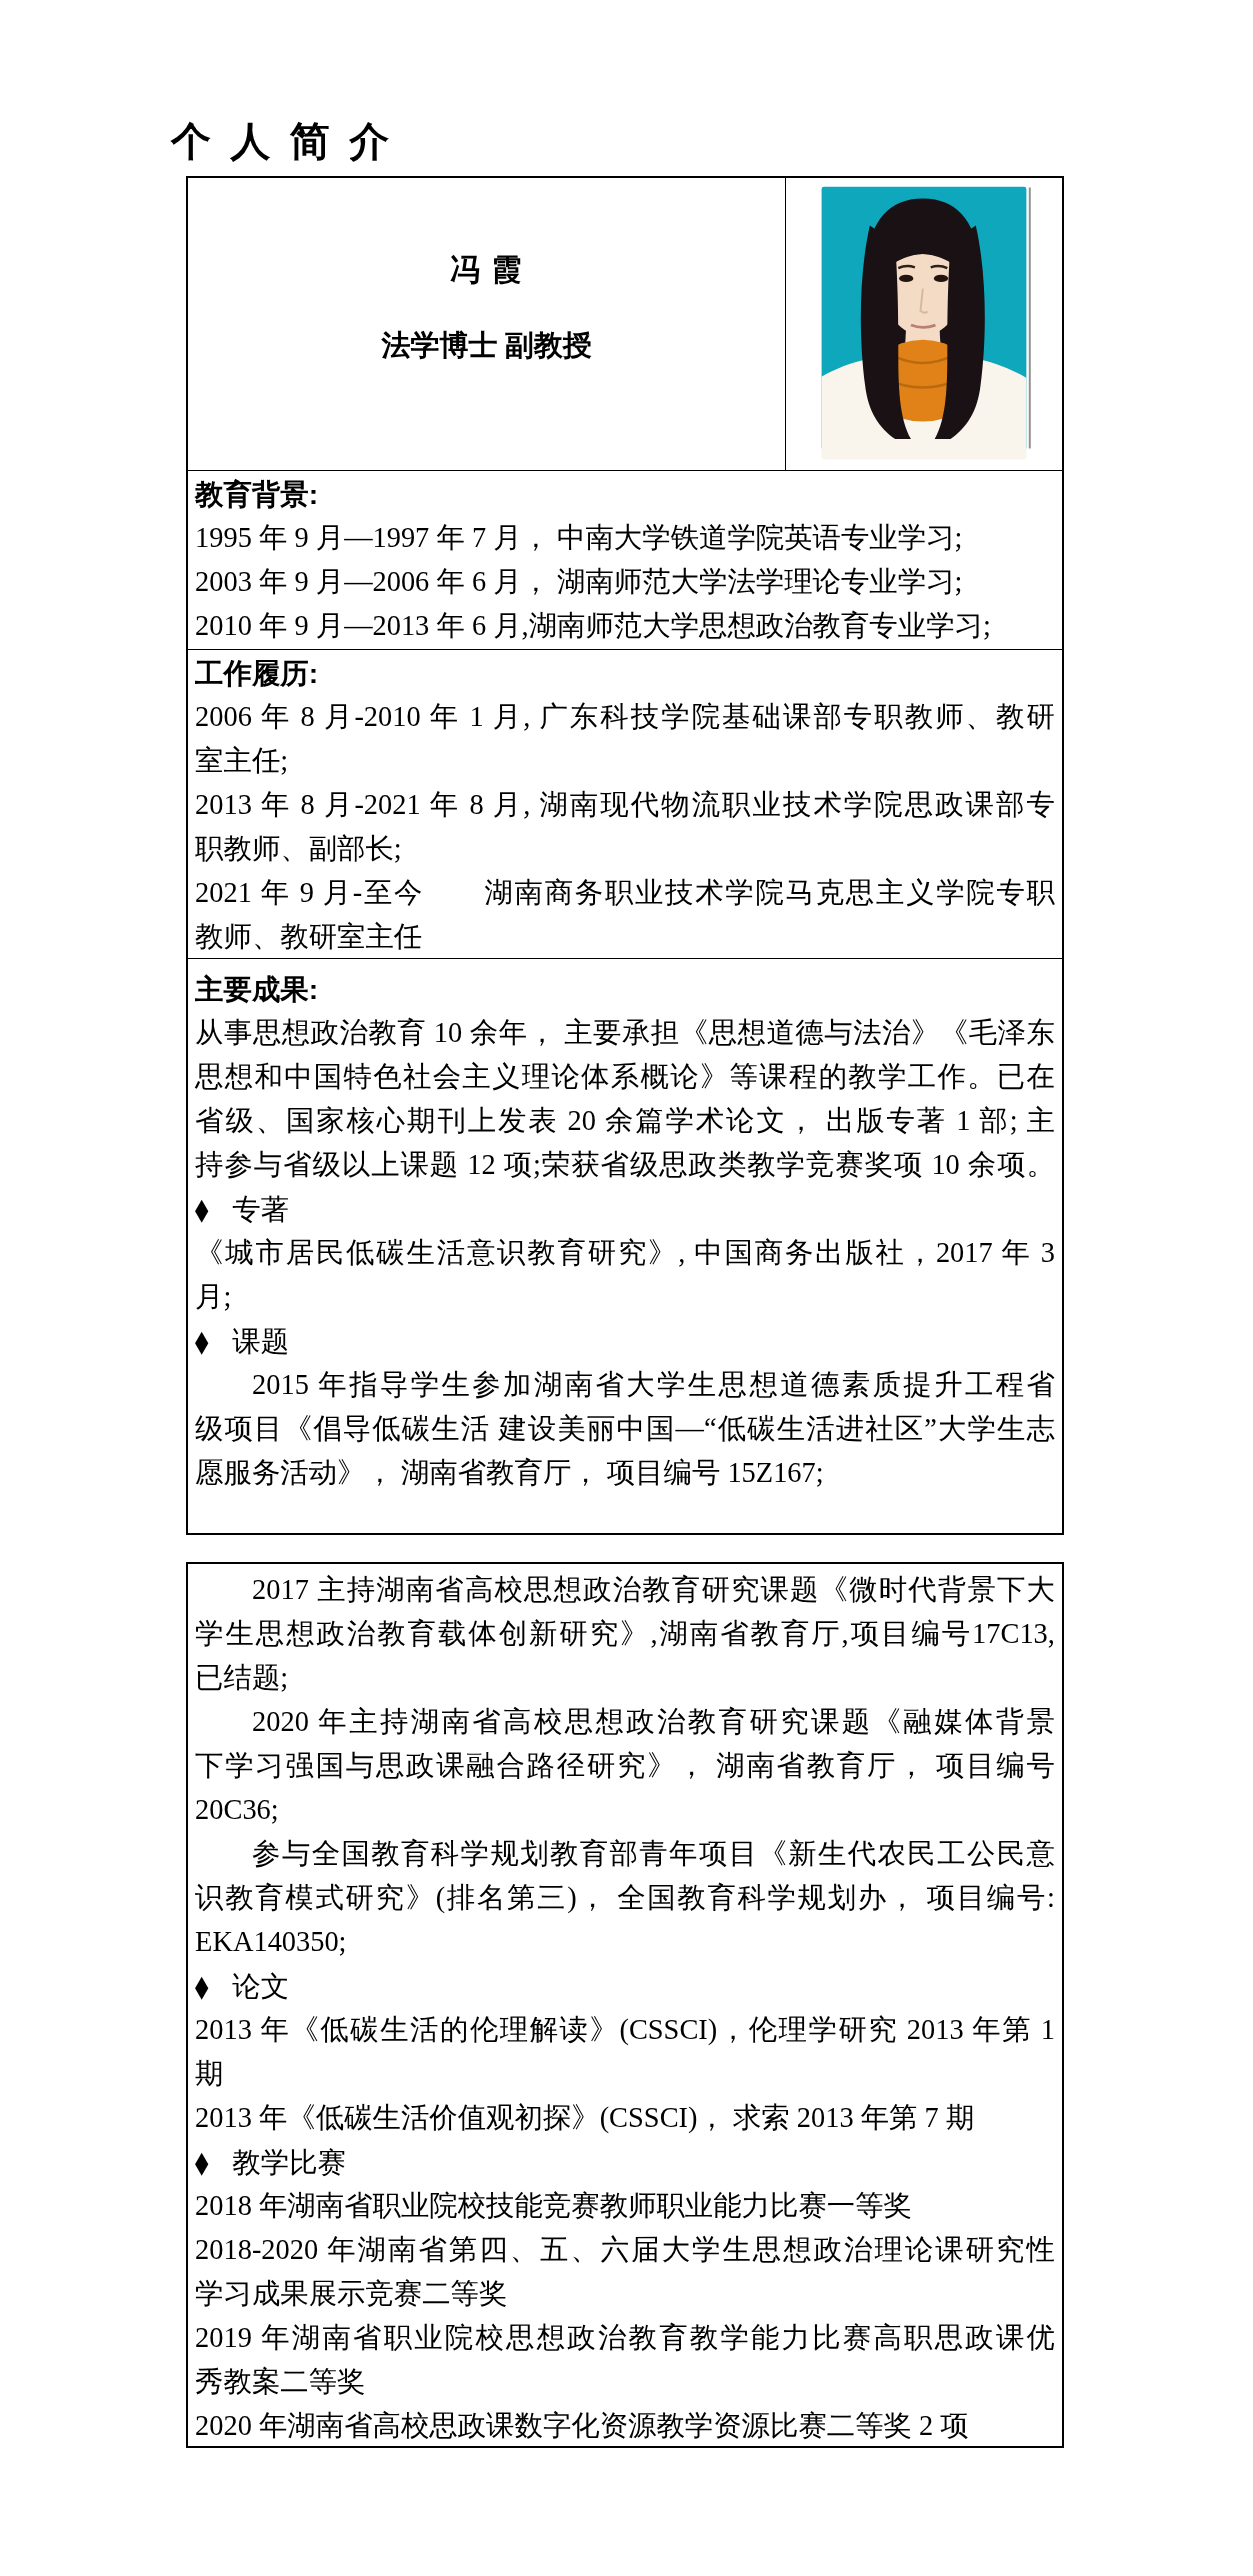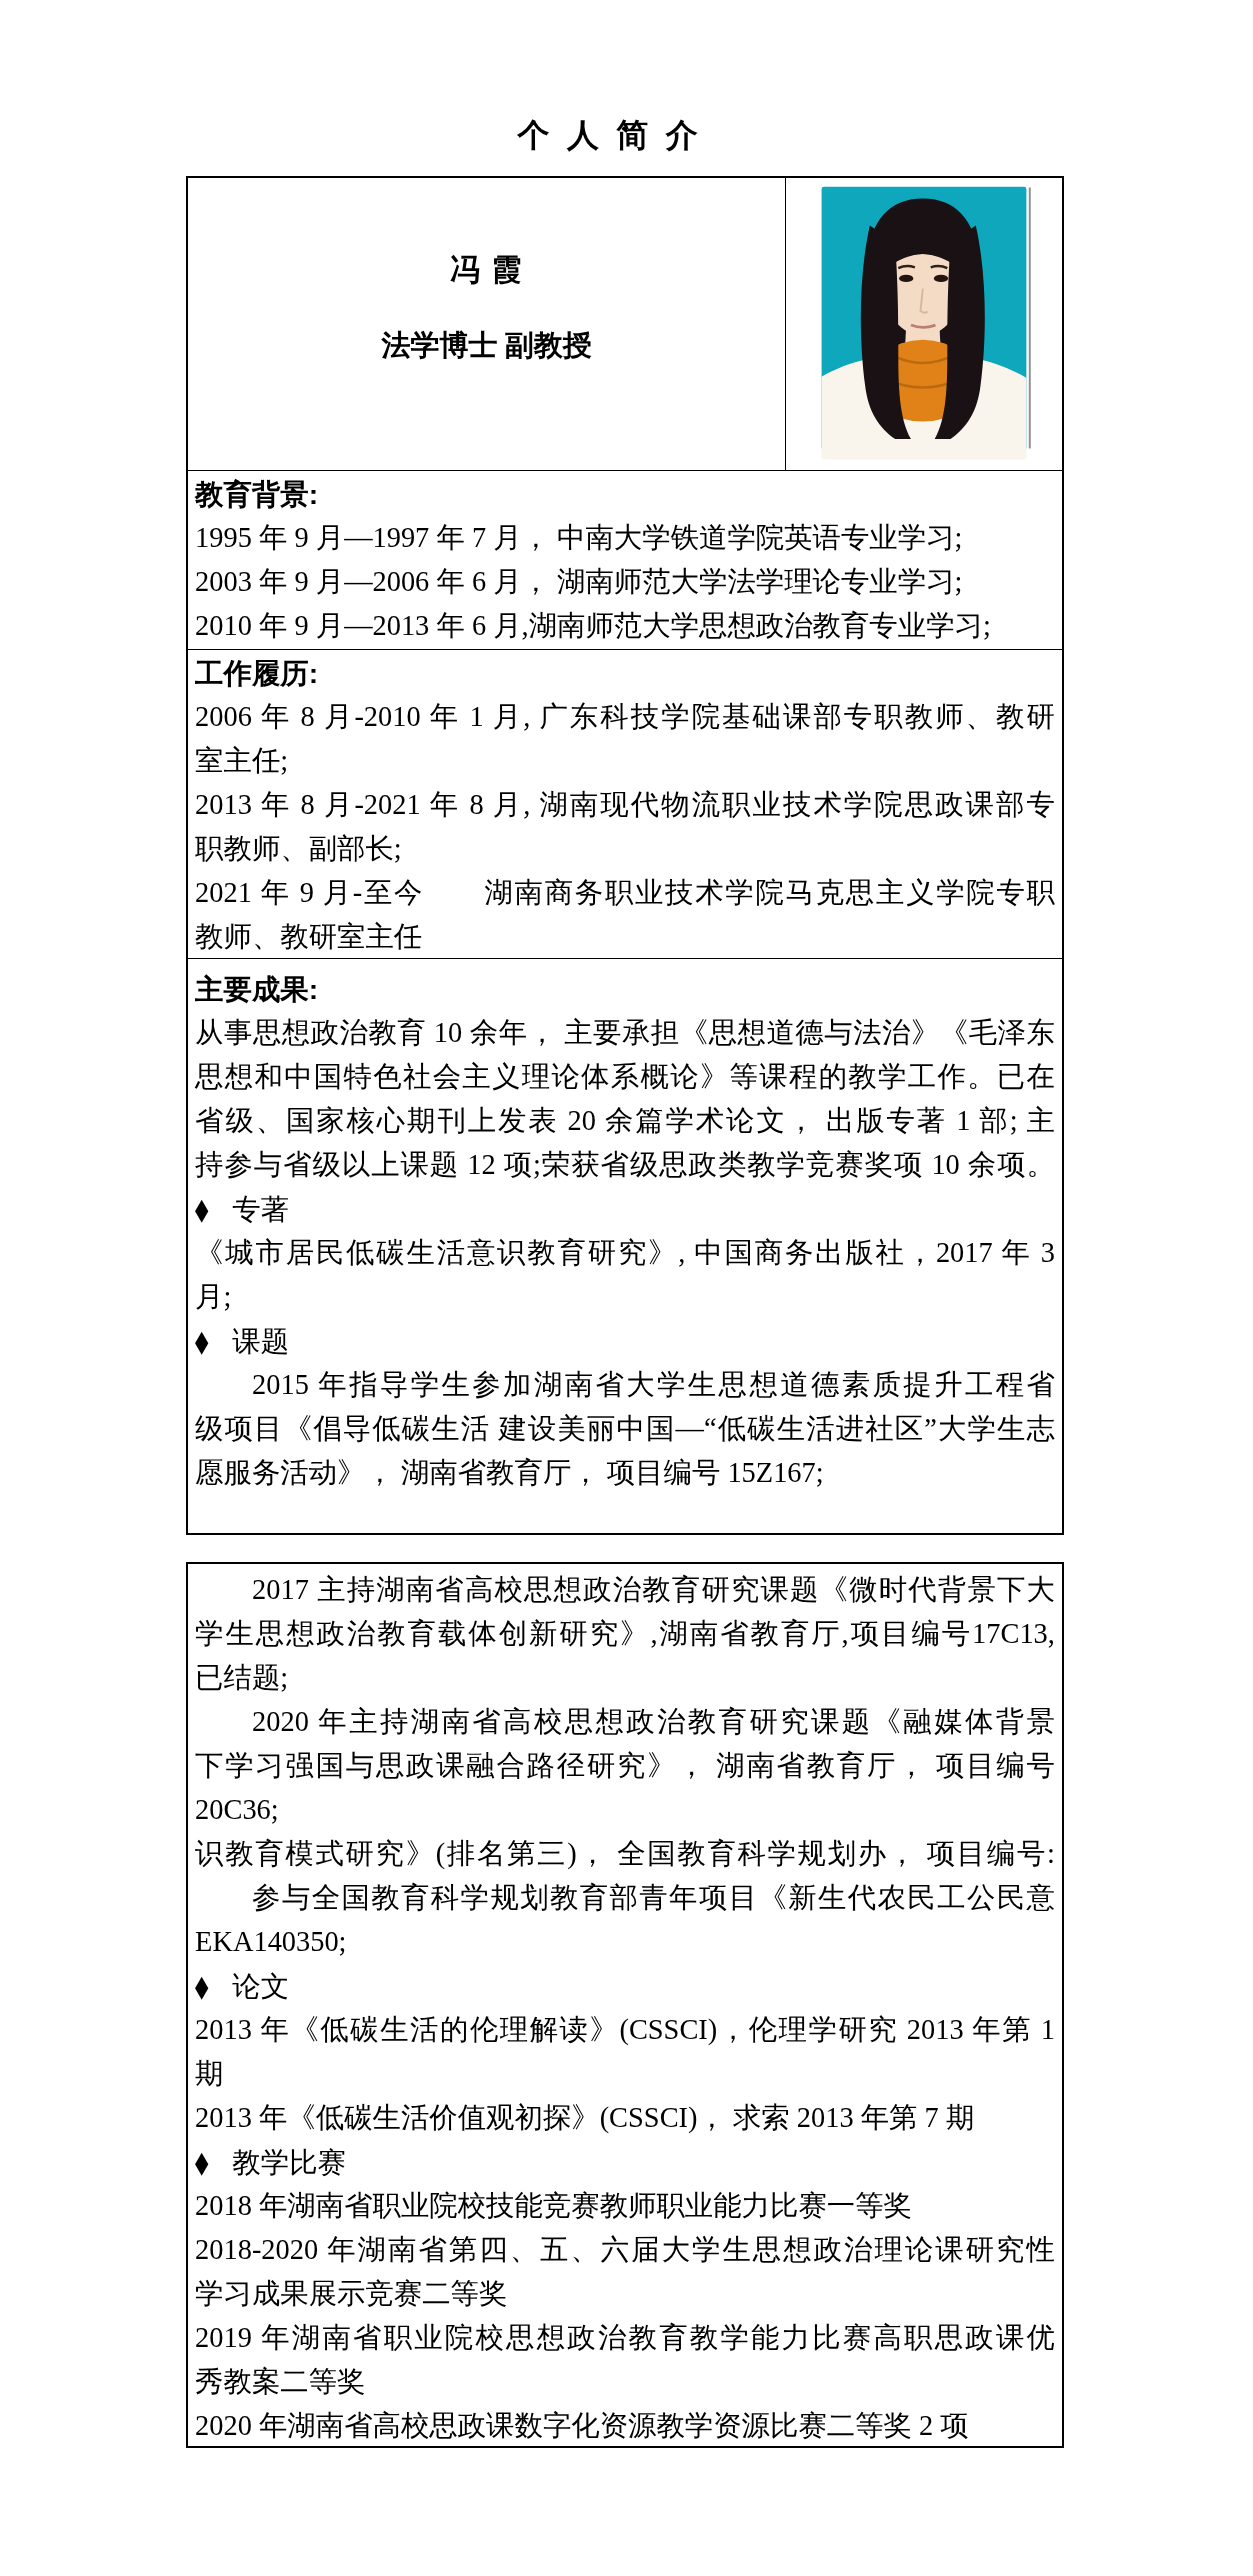--- a/index.html
+++ b/index.html
@@ -3,21 +3,21 @@
 <meta charset="utf-8">
 <style>
   html,body{margin:0;padding:0;background:#ffffff;}
   body{
     width:1254px;height:2576px;position:relative;
     font-family:"Liberation Serif","DejaVu Serif",serif;
     color:#000;
   }
   .doc-title{
     position:absolute;left:171px;top:114px;width:878px;
-    text-align:center;font-size:32px;font-weight:bold;letter-spacing:4.7px;
+    text-align:left;font-size:40px;font-weight:bold;letter-spacing:4.7px;
   }
   .box{
     position:absolute;left:186px;width:878px;
     border:2.4px solid #000;box-sizing:border-box;background:#fff;
   }
   #box1{top:176px;height:1359px;}
   #box2{top:1562px;height:886px;padding:4px 7.1px 0 7.1px;overflow:hidden;}
   .row1{height:292px;border-bottom:1.6px solid #000;display:flex;}
   .name-cell{
     flex:1;border-right:1.6px solid #000;
@@ -133,22 +133,22 @@
 
 </div>
 
 <div class="box" id="box2">
   <div class="vline jl ind">2017 主持湖南省高校思想政治教育研究课题《微时代背景下大</div>
   <div class="vline jl">学生思想政治教育载体创新研究》,湖南省教育厅,项目编号17C13,</div>
   <div class="vline">已结题;</div>
   <div class="vline jl ind">2020 年主持湖南省高校思想政治教育研究课题《融媒体背景</div>
   <div class="vline jl">下学习强国与思政课融合路径研究》， 湖南省教育厅， 项目编号</div>
   <div class="vline">20C36;</div>
+  <div class="vline jl ind">参与全国教育科学规划教育部青年项目《新生代农民工公民意</div>
   <div class="vline jl">识教育模式研究》(排名第三)， 全国教育科学规划办， 项目编号:</div>
-  <div class="vline jl ind">参与全国教育科学规划教育部青年项目《新生代农民工公民意</div>
   <div class="vline">EKA140350;</div>
   <div class="vline bullet"><span class="diamond">◆</span><span>论文</span></div>
   <div class="vline jl">2013 年《低碳生活的伦理解读》(CSSCI)，伦理学研究 2013 年第 1</div>
   <div class="vline">期</div>
   <div class="vline">2013 年《低碳生活价值观初探》(CSSCI)， 求索 2013 年第 7 期</div>
   <div class="vline bullet"><span class="diamond">◆</span><span>教学比赛</span></div>
   <div class="vline">2018 年湖南省职业院校技能竞赛教师职业能力比赛一等奖</div>
   <div class="vline jl">2018-2020 年湖南省第四、五、六届大学生思想政治理论课研究性</div>
   <div class="vline">学习成果展示竞赛二等奖</div>
   <div class="vline jl">2019 年湖南省职业院校思想政治教育教学能力比赛高职思政课优</div>

